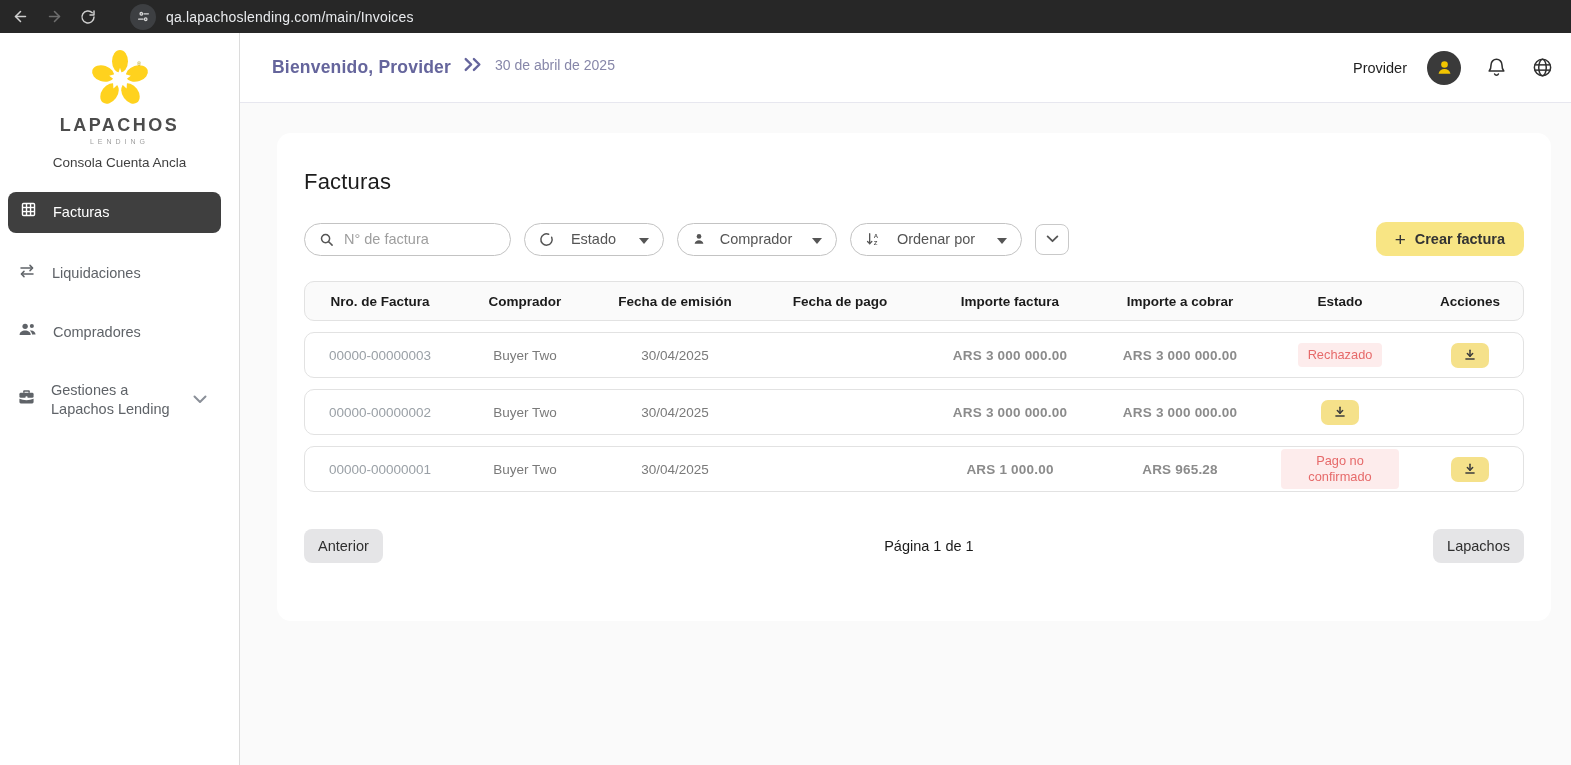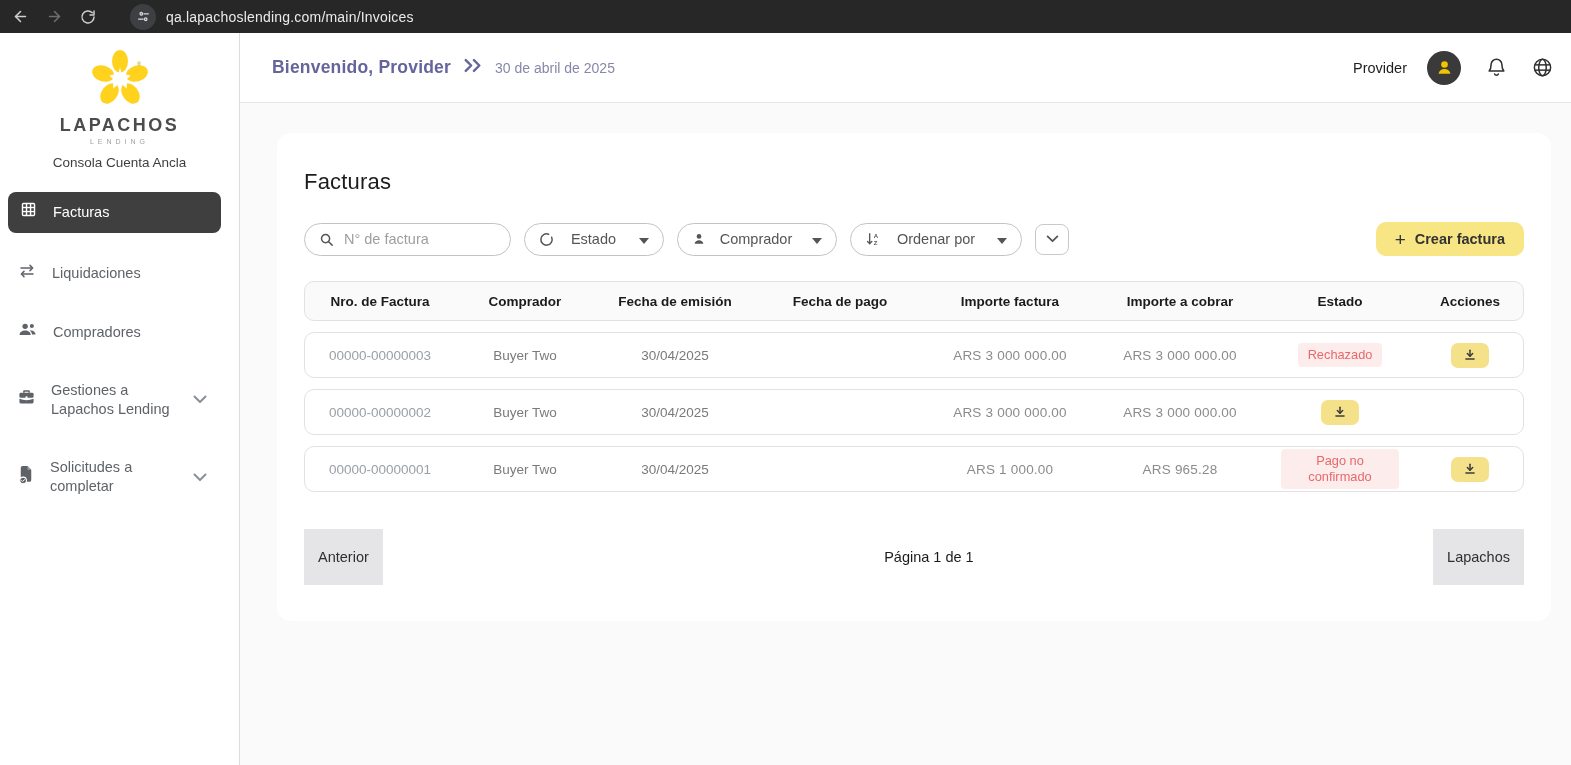--- a/index.html
+++ b/index.html
@@ -30,21 +30,21 @@
     margin:0 18px 18px 0; color:#5f6368; font-size:14.5px; cursor:pointer; line-height:1.35; }
   .menu-item.active { background:#3f3f3f; color:#fff; font-weight:500;
     border-radius:8px; margin:0 18px 20px 8px; padding:9px 14px 9px 12px; }
   .menu-item .mi-label { flex:1; }
   .menu-item .chev { margin-left:auto; }
 
   
   .main { flex:1; display:flex; flex-direction:column; min-width:0; }
   .main-header { height:70px; background:#fff; border-bottom:1px solid #e7e7ef;
     display:flex; align-items:center; padding:0 18px 0 32px; flex-shrink:0; }
-  .welcome { display:flex; align-items:center; gap:12px; }
+  .welcome { display:flex; gap:12px; }
   .welcome-title { color:#65659c; font-size:17.5px; font-weight:bold; letter-spacing:.2px; }
   .welcome-date { color:#8787a9; font-size:14px; }
   .header-right { margin-left:auto; display:flex; align-items:center; gap:26px; }
   .user-name { font-size:14.5px; color:#1f1f1f; font-weight:500; }
   .avatar { width:34px; height:34px; border-radius:50%; background:#3a3a3a;
     display:flex; align-items:center; justify-content:center; cursor:pointer; margin-left:-6px; }
 
   .main-body { flex:1; background:#fafafa; overflow:hidden; }
   .card { background:#fff; border-radius:14px; margin:30px 20px 0 37px; height:488px;
     padding:36px 27px 0 27px; }
@@ -72,31 +72,31 @@
   
   .grid-row { display:grid;
     grid-template-columns:150px 140px 160px 170px 170px 170px 150px 110px;
     align-items:center; text-align:center; }
   .thead { margin-top:25px; height:40px; background:#fafafa; border:1px solid #e2e2e2;
     border-radius:10px; font-size:13.5px; font-weight:bold; color:#1b1b1b; }
   .trow { margin-top:11px; height:46px; background:#fff; border:1px solid #e2e2e2;
     border-radius:10px; font-size:13.5px; }
   .cell-nro { color:#9aa0a6; }
   .cell-buyer, .cell-date { color:#7a7a7a; }
-  .cell-amount { color:#8b8b8b; font-weight:400; letter-spacing:.2px; }
+  .cell-amount { color:#8b8b8b; font-weight:700; letter-spacing:.2px; }
   .badge { display:inline-block; border-radius:4px; padding:4px 10px; font-size:12.8px;
     line-height:1.25; max-width:118px; }
   .badge.danger { background:#fdecec; color:#e66a6a; }
   .badge.success { background:#eef6f0; color:#388e63; }
   .dl-btn { width:38px; height:25px; background:#f5e18a; border:none; border-radius:7px;
     display:inline-flex; align-items:center; justify-content:center; cursor:pointer; }
 
   
   .pagination { display:flex; align-items:center; margin-top:37px; }
-  .pg-btn { background:#e5e5e7; border:none; border-radius:0; padding:20px 14px;
+  .pg-btn { background:#e5e5e7; border:none; border-radius:8px; padding:9px 14px;
     font-size:14.5px; color:#2f2f2f; cursor:pointer; font-family:inherit; }
   .pg-info { flex:1; text-align:center; font-size:14.5px; color:#1b1b1b; font-weight:500;padding-left:42px; }
 </style>
 </head>
 <body>
 
 <div class="browser-bar">
   <span class="nav-ico">
     <svg width="17" height="17" viewBox="0 0 24 24" fill="none" stroke="#cfcfcf" stroke-width="2.2" stroke-linecap="round" stroke-linejoin="round">
         <path d="M19 12H5"></path>
@@ -202,36 +202,20 @@
             </svg>
         </span>
         <span class="mi-label">Gestiones a Lapachos Lending</span>
         <span class="chev">
           <svg width="14" height="9" viewBox="0 0 14 9" fill="none" stroke="#8a8f98" stroke-width="2" stroke-linecap="round" stroke-linejoin="round">
               <path d="M1.5 1.5L7 7l5.5-5.5"></path>
             </svg>
         </span>
       </div>
 
-      <div class="menu-item">
-        <span>
-          <svg width="16" height="18" viewBox="0 0 20 24" fill="#5f6368">
-              <path d="M3 2.5A2.5 2.5 0 0 1 5.5 0H12l5 5v13.5A2.5 2.5 0 0 1 14.5 21h-3.2a6 6 0 0 0-.8-3.8A5.5 5.5 0 0 0 3 15.4z"></path>
-              <path d="M12 0l5 5h-5z" fill="#9aa0a6"></path>
-              <circle cx="6.2" cy="19.2" r="4.4" fill="#5f6368" stroke="#fff" stroke-width="1.4"></circle>
-              <path d="M4.2 19.3l1.4 1.4 2.4-2.6" fill="none" stroke="#fff" stroke-width="1.3" stroke-linecap="round" stroke-linejoin="round"></path>
-            </svg>
-        </span>
-        <span class="mi-label">Solicitudes a completar</span>
-        <span class="chev">
-          <svg width="14" height="9" viewBox="0 0 14 9" fill="none" stroke="#8a8f98" stroke-width="2" stroke-linecap="round" stroke-linejoin="round">
-              <path d="M1.5 1.5L7 7l5.5-5.5"></path>
-            </svg>
-        </span>
-      </div>
     </div>
   </div>
 
   <div class="main">
     <div class="main-header">
       <div class="welcome">
         <span class="welcome-title">Bienvenido, Provider</span>
         <span>
           <svg width="20" height="15" viewBox="0 0 22 16" fill="none" stroke="#65659c" stroke-width="2.6" stroke-linecap="round" stroke-linejoin="round">
               <path d="M3 2l6 6-6 6"></path>

